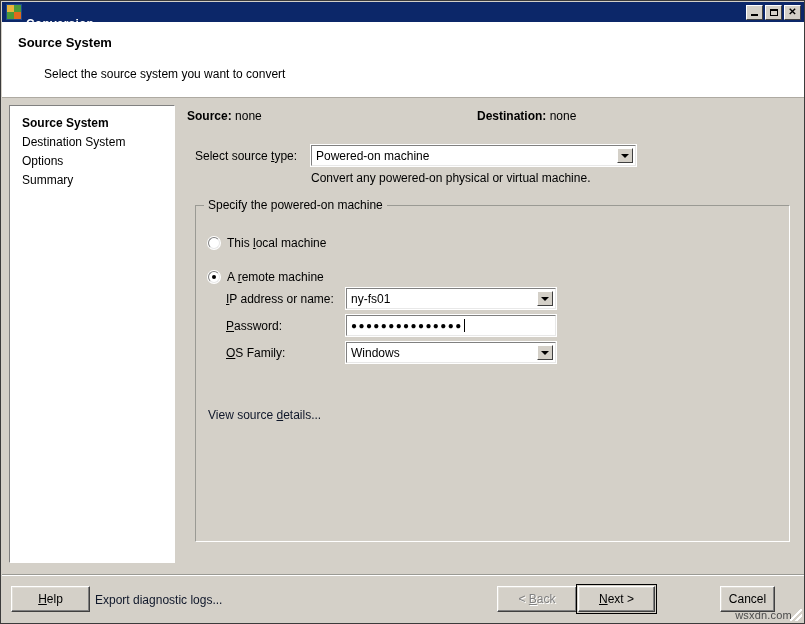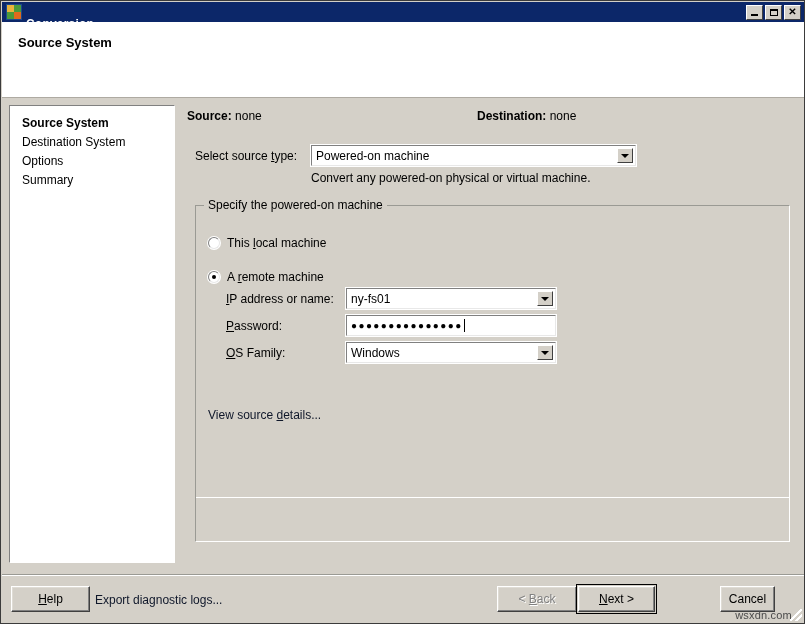--- a/index.html
+++ b/index.html
@@ -245,21 +245,21 @@
     left: 124px; top: 26px;
     font-size: 12px;
     white-space: nowrap;
   }
 
   
   .groupbox {
     position: absolute;
     left: 8px; top: 100px;
     width: 595px;
-    height: 293px;
+    height: 337px;
     border: 1px solid #ffffff;
     border-top-color: #ffffff;
     box-sizing: border-box;
   }
   .groupbox::before {
     content: "";
     position: absolute;
     left: -1px; top: -1px;
     width: 595px; height: 337px;
     border: 1px solid #9a9a94;
@@ -442,20 +442,21 @@
           <span class="g"></span>
         </div>
       <div class="tbtn close">
           <span class="g"></span>
         </div>
     </div>
   </div>
 
   <div class="header">
     <div class="header-title">Source System</div>
+    <div class="header-sub">Select the source system you want to convert</div>
   </div>
   <div class="header-rule"></div>
 
   <div class="sidebar">
     <div class="sidebar-list">
       <div class="side-item active">Source System</div>
       <div class="side-item">Destination System</div>
       <div class="side-item">Options</div>
       <div class="side-item">Summary</div>
     </div>

